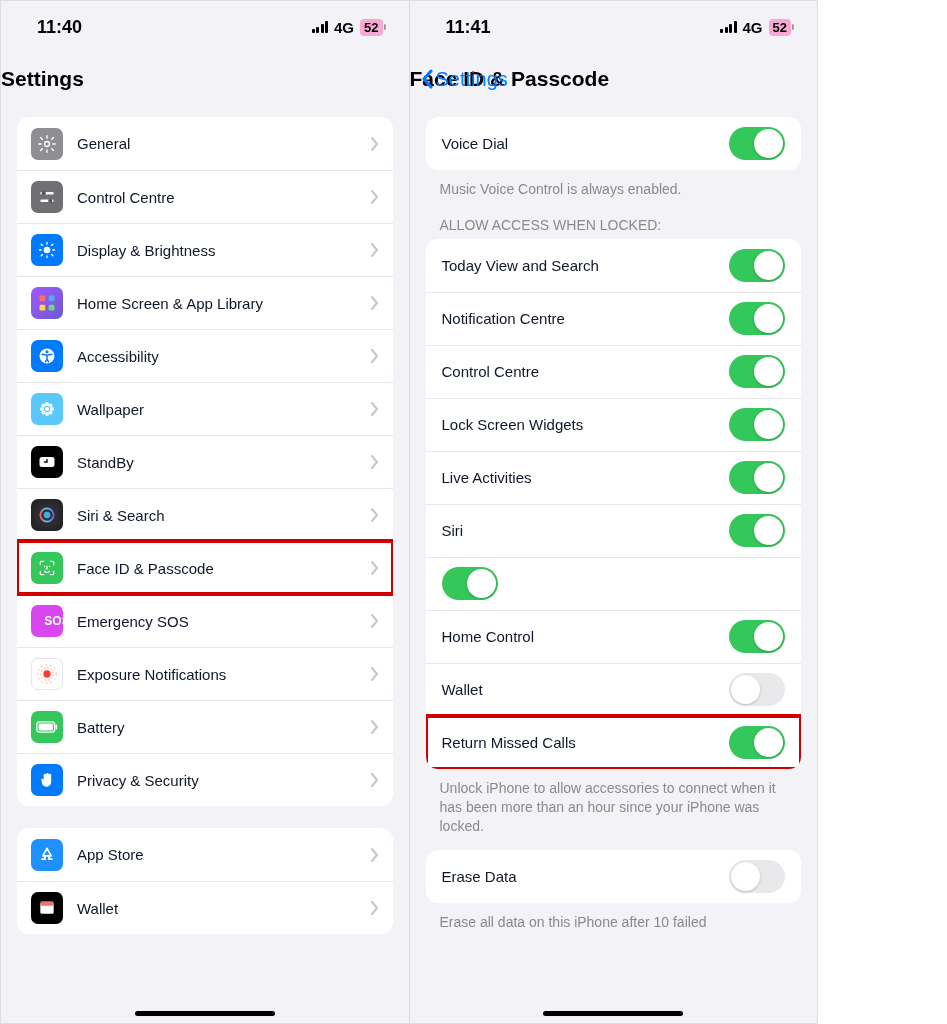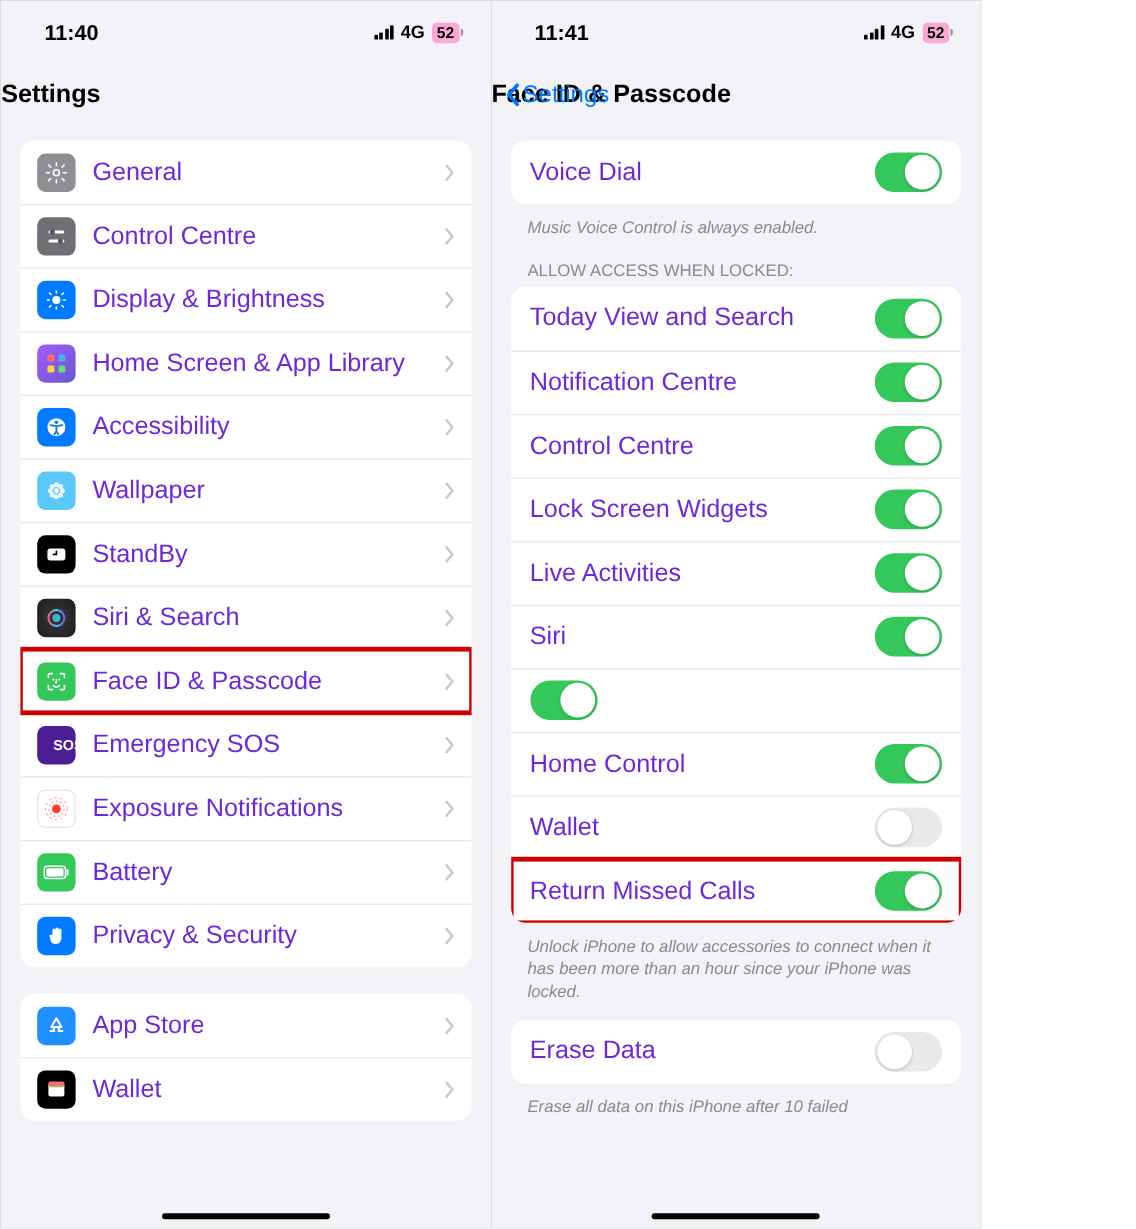--- a/index.html
+++ b/index.html
@@ -124,22 +124,22 @@
   margin-right: 14px;
   flex-shrink: 0;
   display: flex;
   align-items: center;
   justify-content: center;
   color: #fff;
   font-size: 18px;
 }
 .row .label {
   flex: 1;
-  font-size: 21px;
-  color: #6d28d9;
+  font-size: 15px;
+  color: #0f172a;
 }
 .chevron {
   width: 8px; height: 14px;
   color: #c7c7cc;
 }
 
 
 .toggle {
   width: 56px;
   height: 33px;
@@ -168,33 +168,32 @@
   color: #8a8a8e;
   text-transform: uppercase;
   padding: 0 30px 6px 30px;
   margin-top: 4px;
 }
 .section-footer {
   font-size: 14px;
   color: #8a8a8e;
   padding: 6px 30px 14px 30px;
   line-height: 1.35;
-  font-style: italic;
 }
 
 
 .bg-gray { background: #8e8e93; }
 .bg-darkgray { background: #6f6f74; }
 .bg-blue { background: #007aff; }
 .bg-purple { background: linear-gradient(135deg,#a259ff,#6a5acd); }
 .bg-teal { background: #5ac8fa; }
 .bg-black { background: #000; }
 .bg-siri { background: radial-gradient(circle at 50% 50%, #3a3a3c, #1c1c1e); }
 .bg-green { background: #34c759; }
-.bg-red { background: #4c1d95; padding-left: 20px; }
+.bg-red { background: #d946ef; padding-left: 20px; }
 .bg-white { background: #fff; border: 1px solid #e5e5ea; }
 .bg-bluepriv { background: #007aff; }
 .bg-appstore { background: #1e90ff; }
 
 
 .home-indicator {
   position: absolute;
   bottom: 7px;
   left: 50%;
   transform: translateX(-50%);

